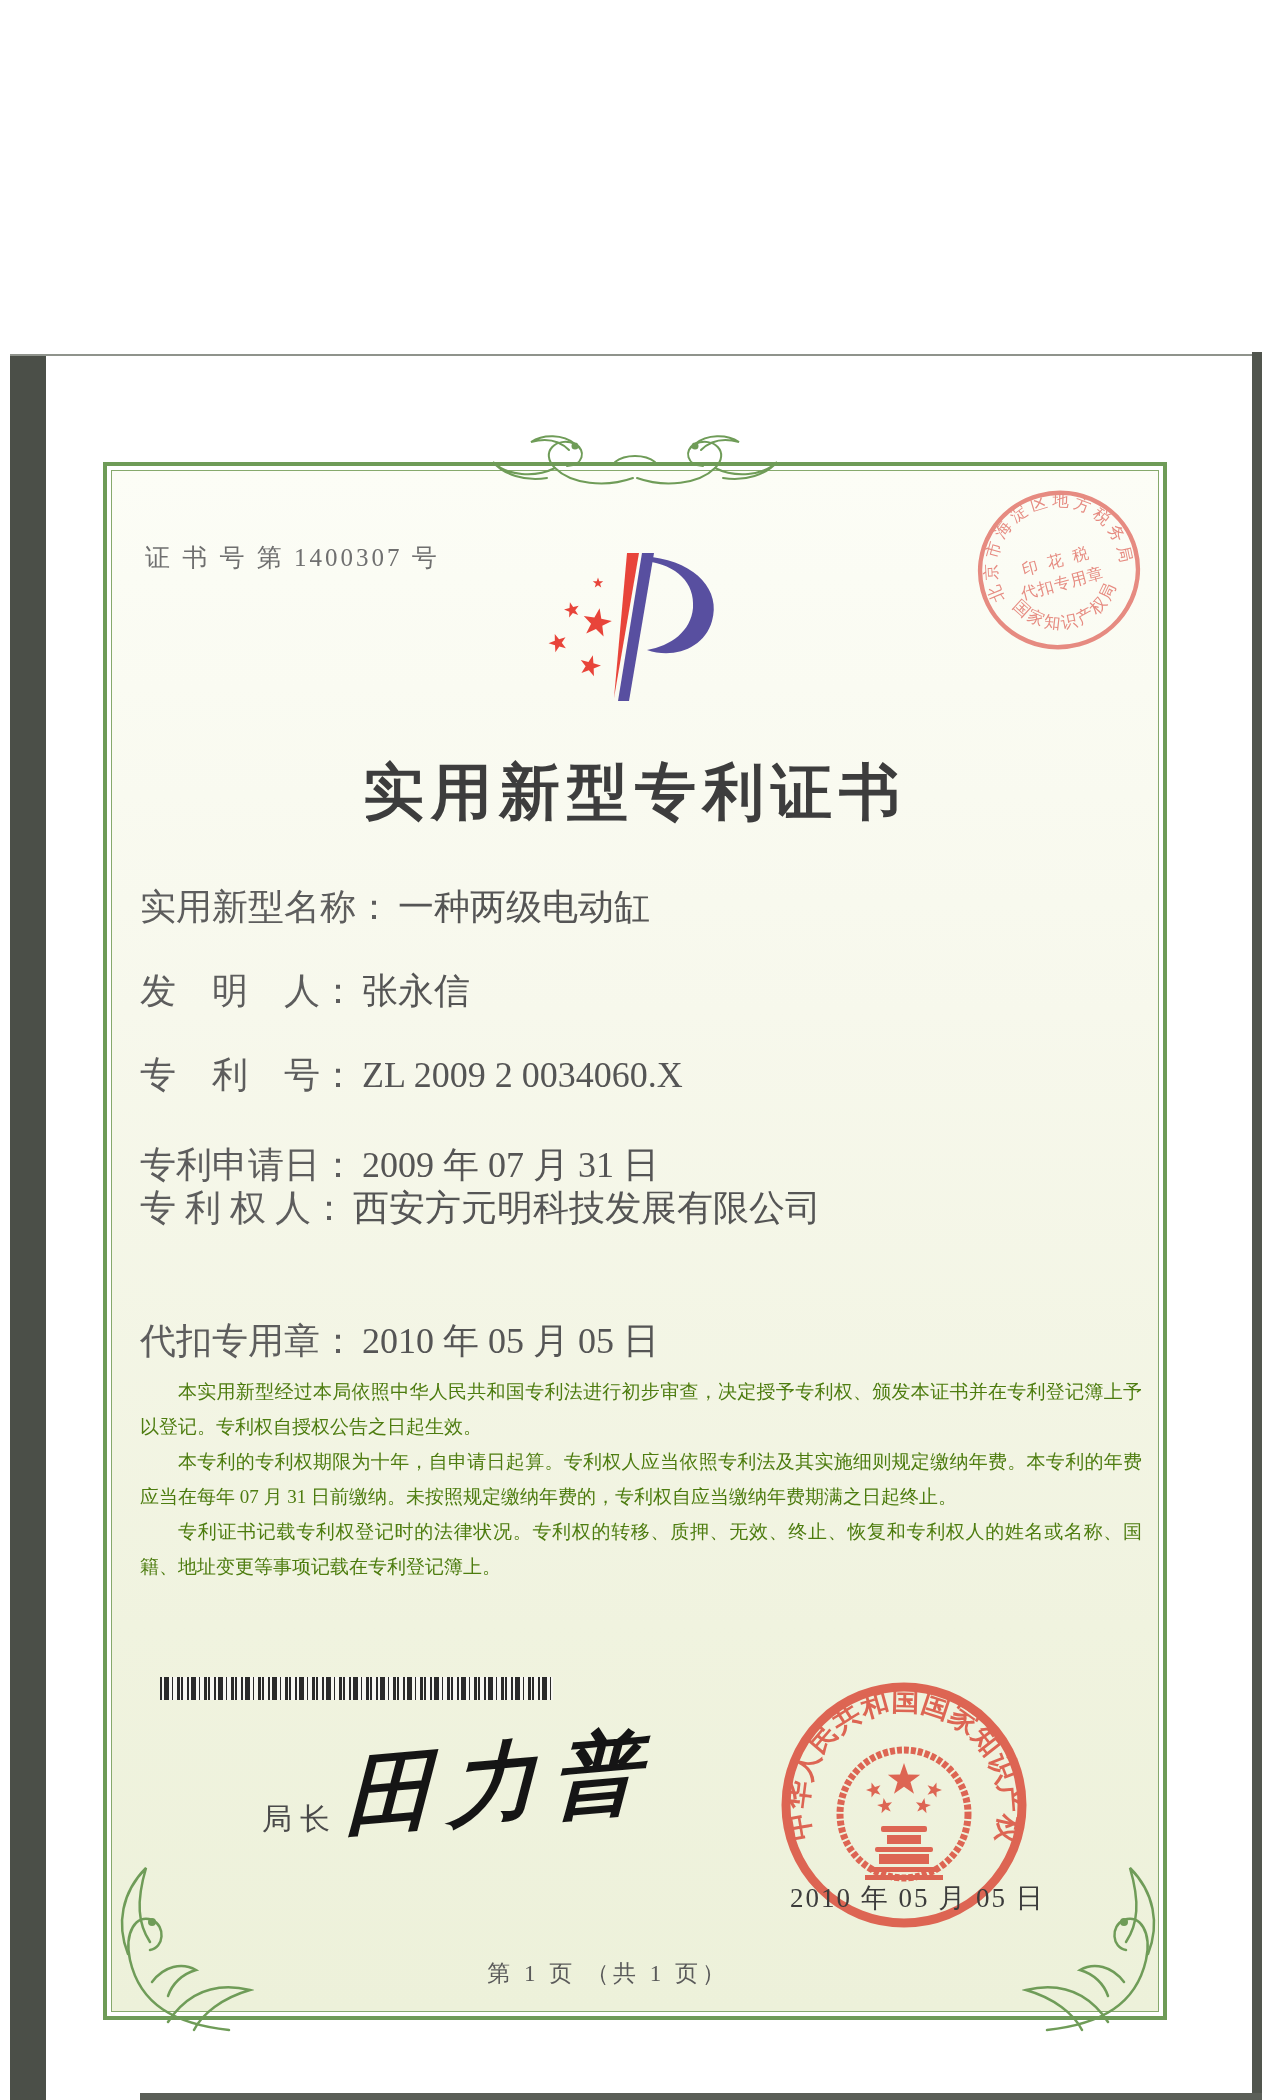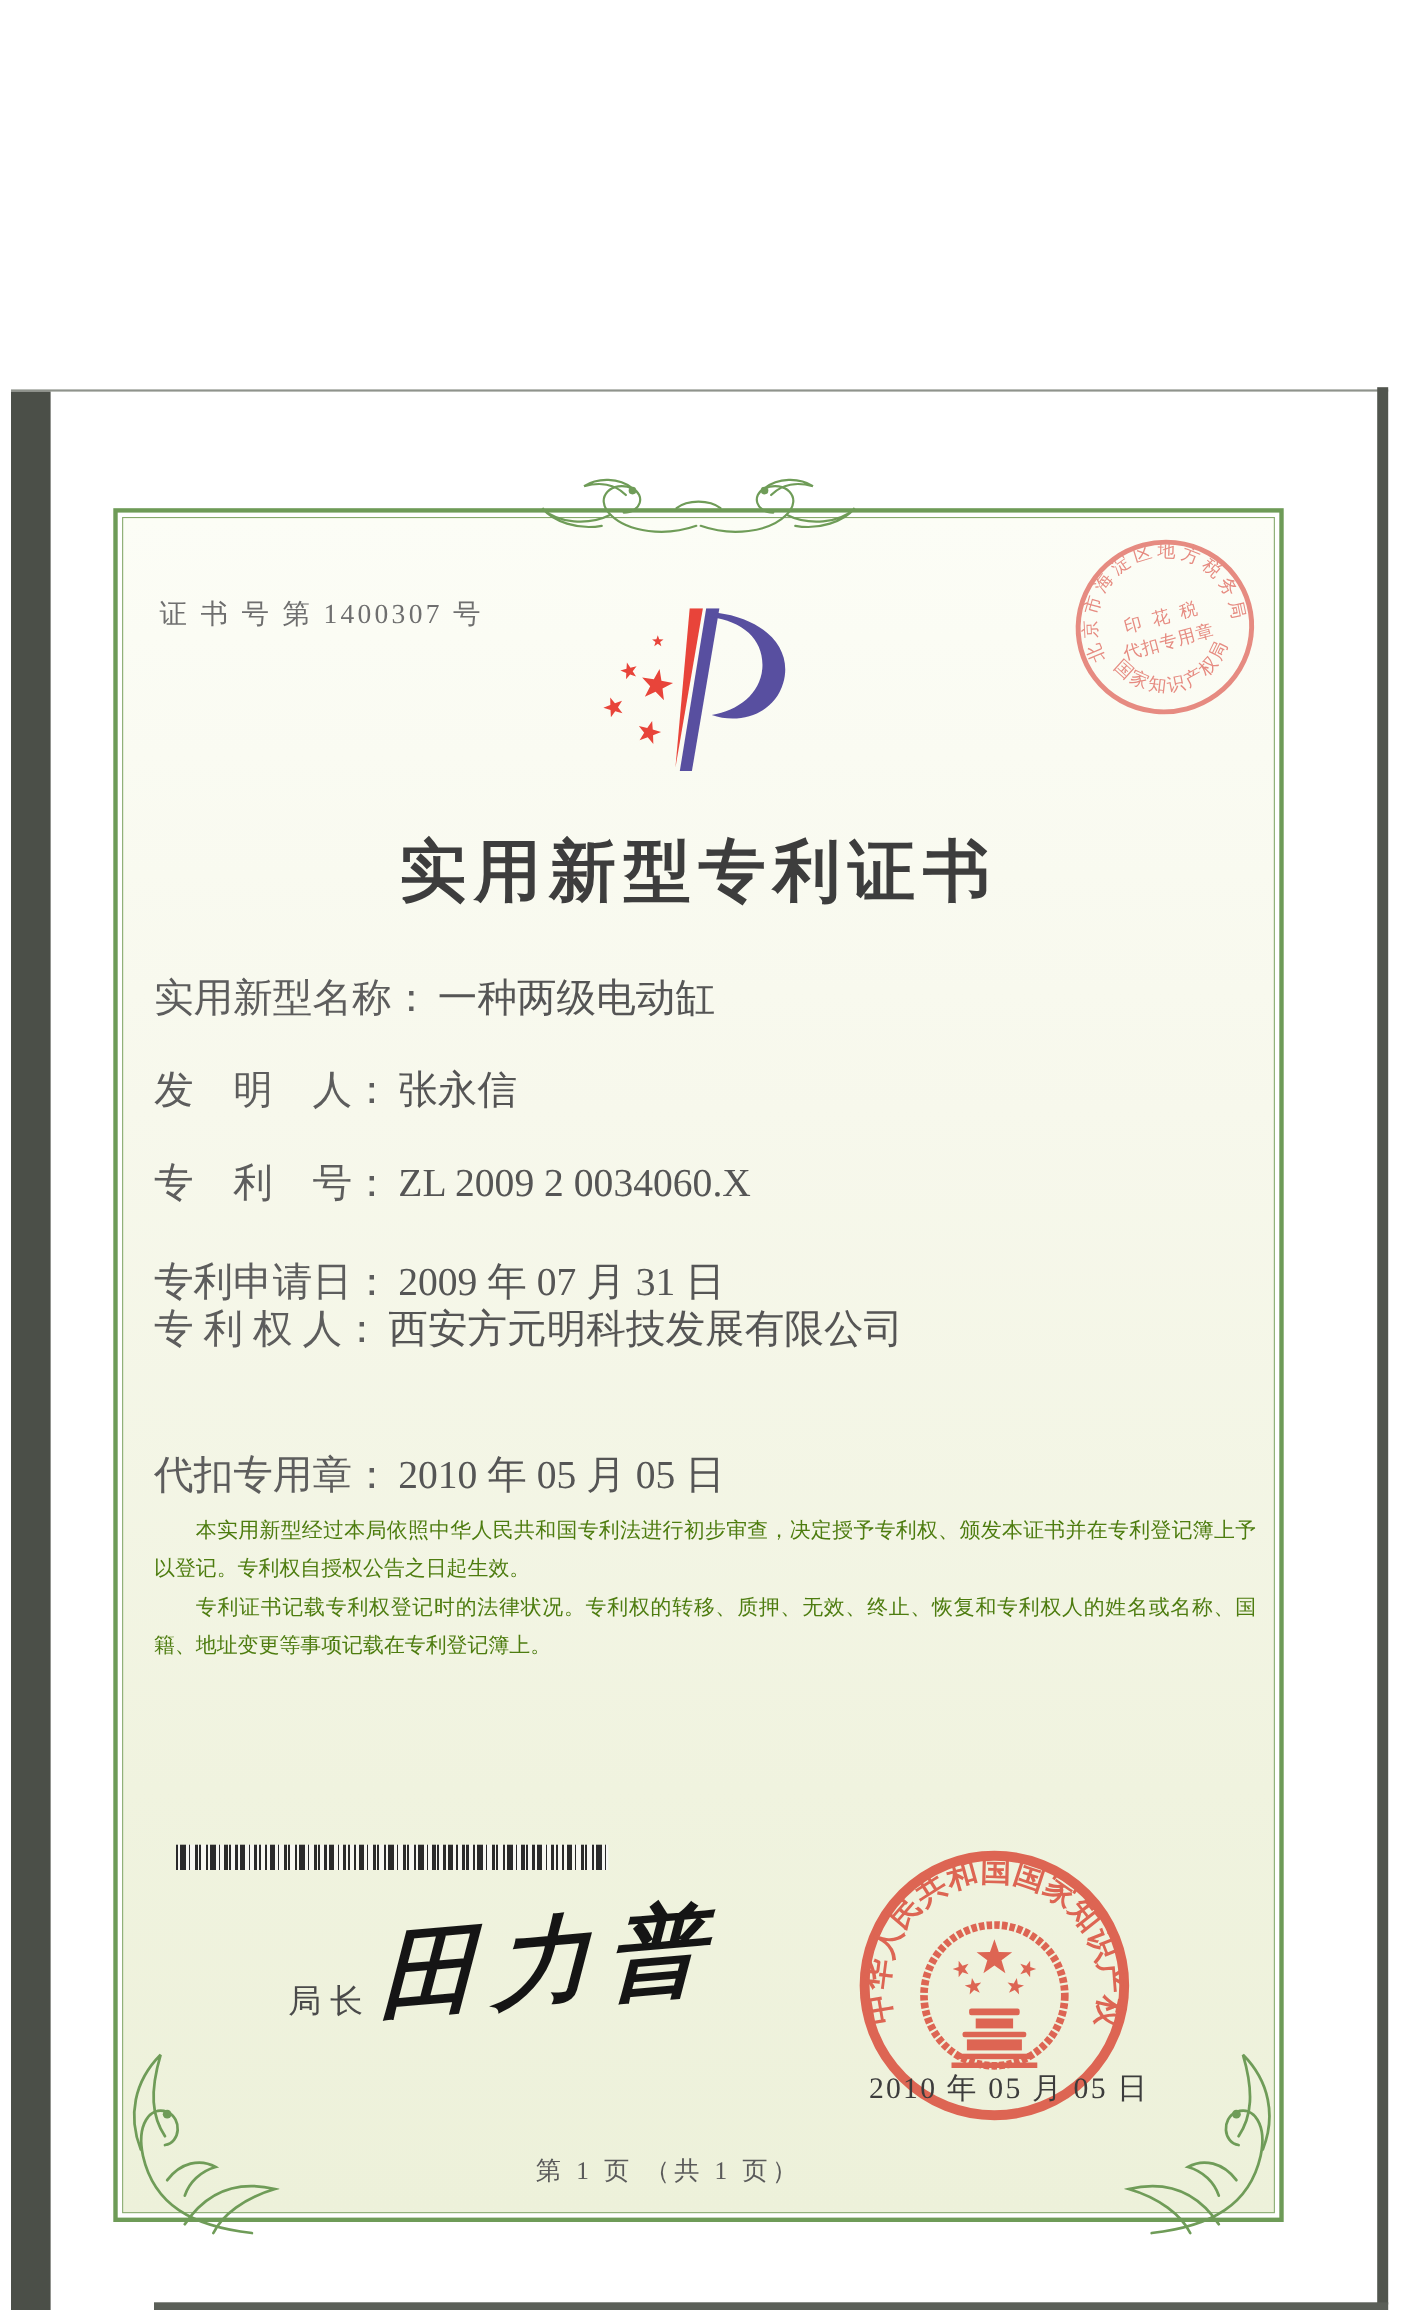--- a/index.html
+++ b/index.html
@@ -131,20 +131,21 @@
 </div>
 <div class="abs field-row f4">
   <span class="field-label">专 利 权 人：</span><span class="field-value">西安方元明科技发展有限公司</span>
 </div>
 <div class="abs field-row f5">
   <span class="field-label">代扣专用章：</span><span class="field-value">2010 年 05 月 05 日</span>
 </div>
 
 <div class="abs body-text">
   <p>本实用新型经过本局依照中华人民共和国专利法进行初步审查，决定授予专利权、颁发本证书并在专利登记簿上予以登记。专利权自授权公告之日起生效。</p>
+  <p>本专利的专利权期限为十年，自申请日起算。专利权人应当依照专利法及其实施细则规定缴纳年费。本专利的年费应当在每年 07 月 31 日前缴纳。未按照规定缴纳年费的，专利权自应当缴纳年费期满之日起终止。</p>
   <p>专利证书记载专利权登记时的法律状况。专利权的转移、质押、无效、终止、恢复和专利权人的姓名或名称、国籍、地址变更等事项记载在专利登记簿上。</p>
 </div>
 
 <div class="abs barcode"></div>
 
 <div class="abs sig-label">局长</div>
 <div class="abs sig-name">田力普</div>
 
 <svg class="abs seal-svg" width="258" height="258" viewBox="0 0 258 258">
   <defs>

